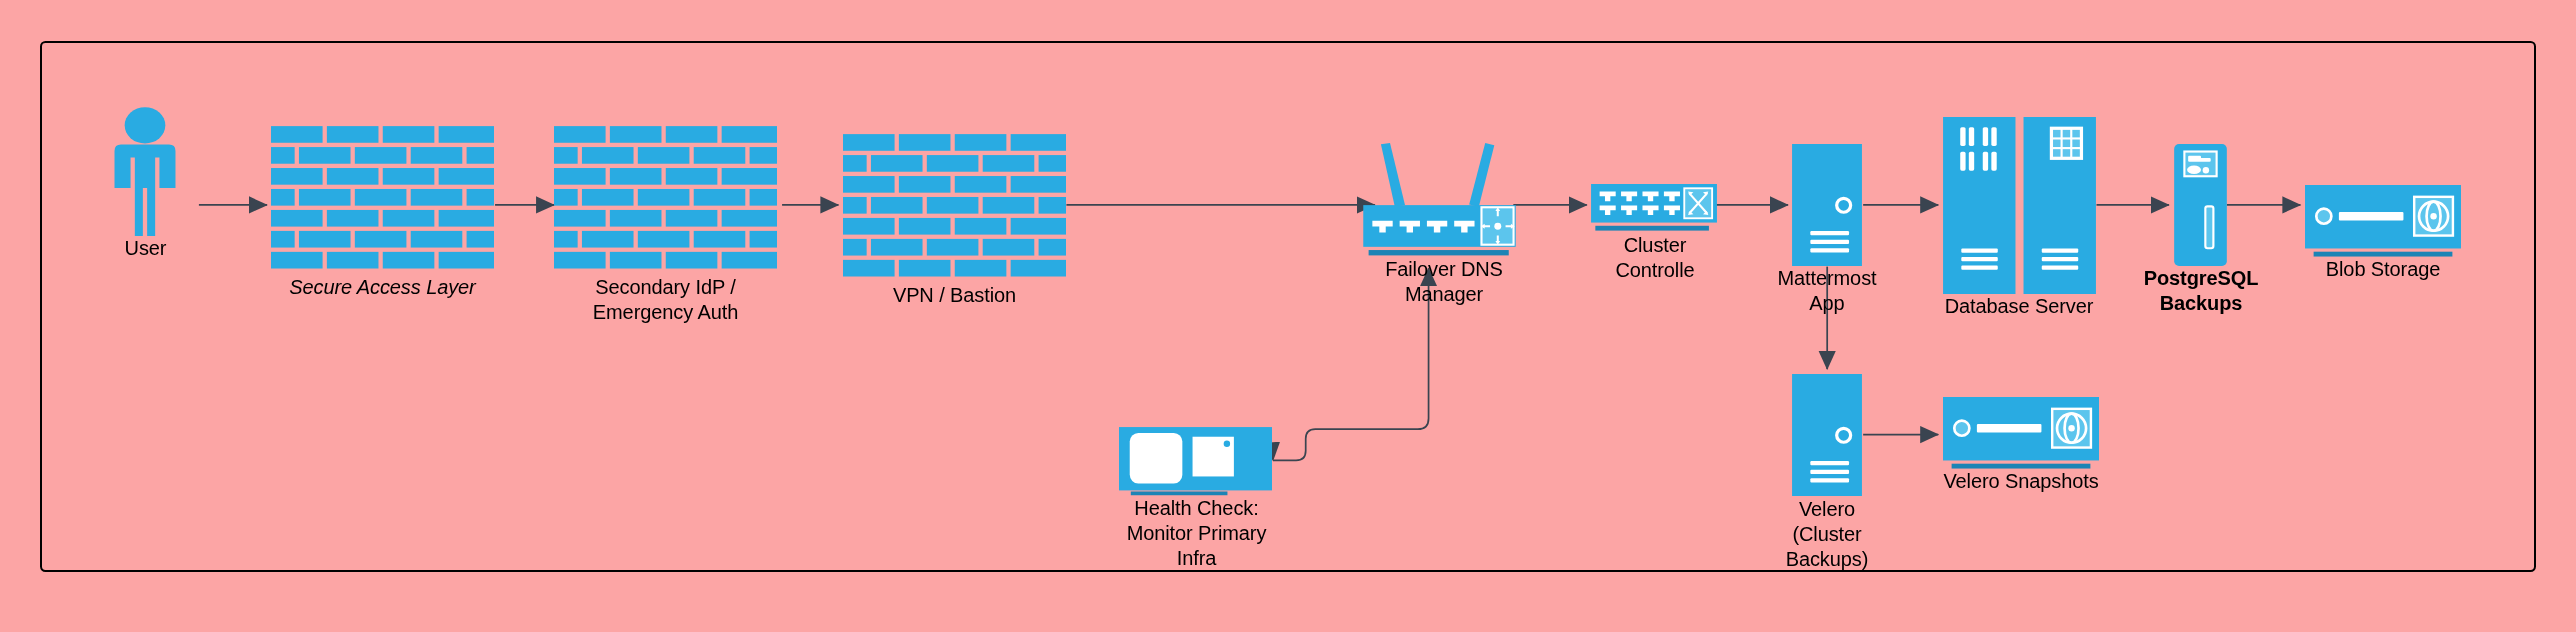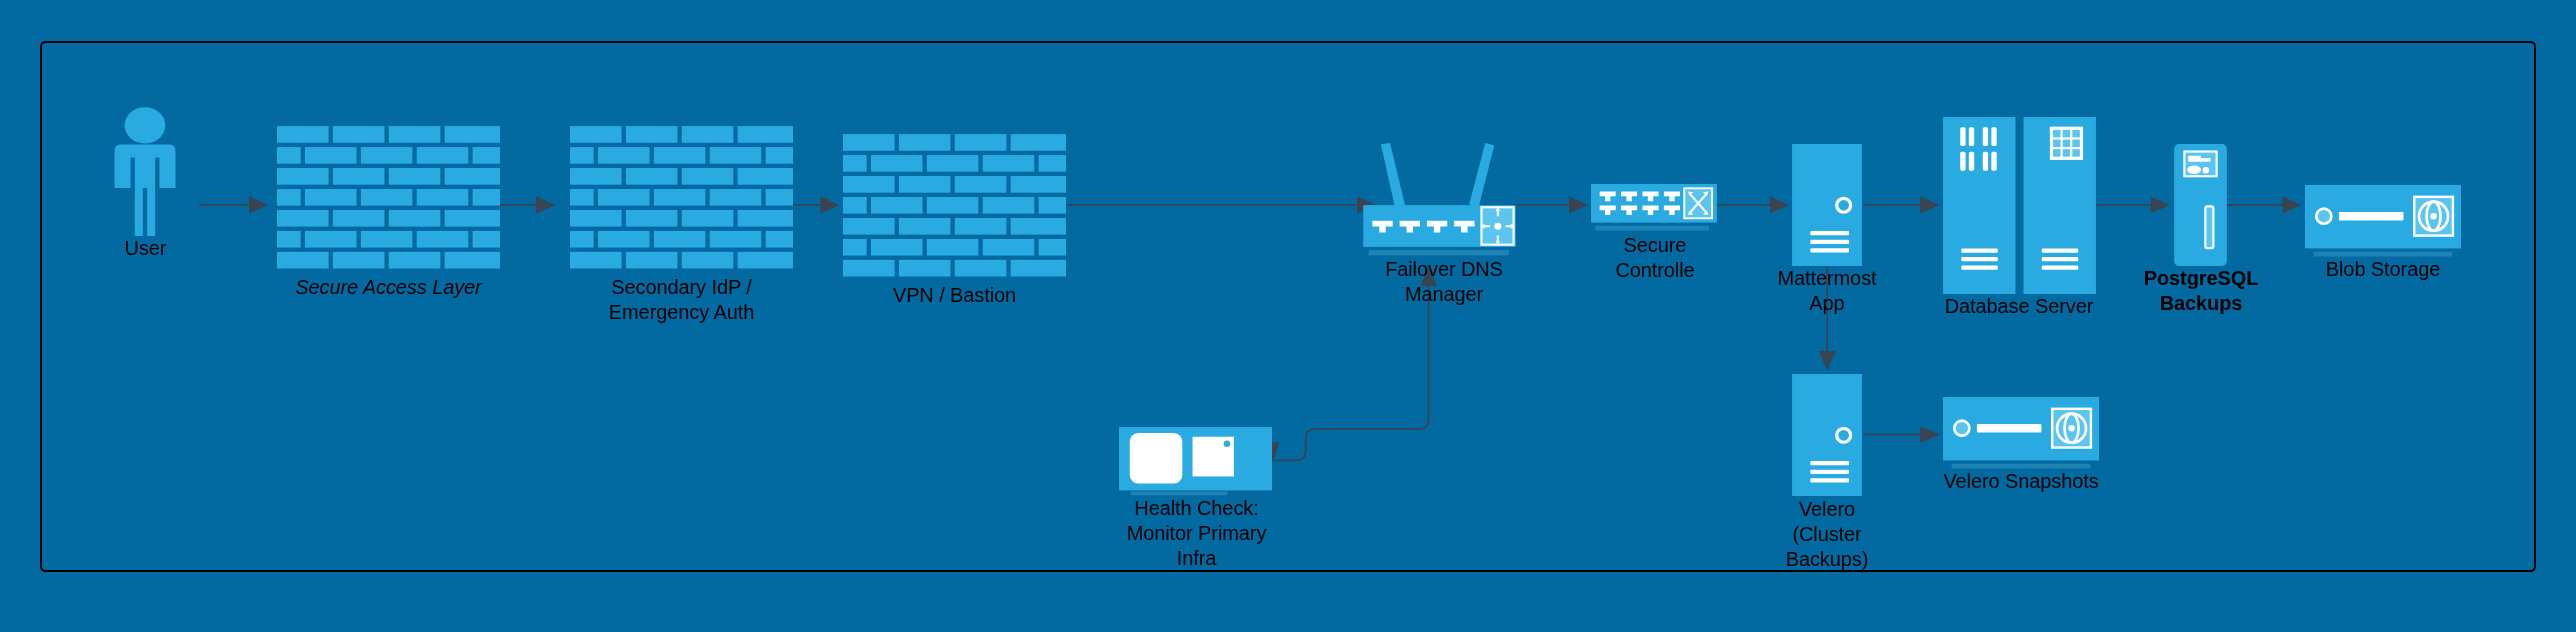--- a/index.html
+++ b/index.html
@@ -2,21 +2,21 @@
 <html style="font-size:8.6px"><head>
 <meta charset="utf-8">
 <title>Infrastructure Failover Architecture Diagram</title>
 <style>
   html,body{margin:0;padding:0;background:#ffffff;}
   body{font-family:"Liberation Sans", sans-serif;}
   #canvas{
     position:relative;
     width:2576px;
     height:632px;
-    background:#0369a1;
+    background:#fca5a5;
     overflow:hidden;
   }
   #boundary{
     position:absolute;
     left:40px; top:41px;
     width:2496px; height:531px;
     border:2.7px solid #000000;
     border-radius:5.4px;
     box-sizing:border-box;
     background:transparent;
@@ -69,21 +69,21 @@
   </svg>
 
   <div class="node" style="left:94px; top:105px; width:102px; height:131px;">
     <svg class="icon" width="102" height="131" viewBox="0 0 190 245">
       <ellipse cx="95" cy="38" rx="38" ry="34" fill="#29ABE2"></ellipse>
       <path d="M38 86 Q38 74 50 74 L140 74 Q152 74 152 86 L152 155 L122 155 L122 98 L114 98 L114 245 L99 245 L99 155 L91 155 L91 245 L76 245 L76 98 L68 98 L68 155 L38 155 Z" fill="#29ABE2"></path>
     </svg>
     <div class="label" style="left:-56px; top:131px; width:215px;">User</div>
   </div>
 
-  <div class="node" style="left:277px; top:126px; width:223px; height:148px;font-style:italic;">
+  <div class="node" style="left:271px; top:126px; width:223px; height:148px;font-style:italic;">
     <svg class="icon" width="223" height="148" viewBox="0 0 415 275">
       <g fill="#29ABE2">
         <rect x="0" y="0" width="96" height="31"></rect>
           <rect x="104" y="0" width="96" height="31"></rect>
         <rect x="208" y="0" width="96" height="31"></rect>
           <rect x="312" y="0" width="103" height="31"></rect>
         <rect x="0" y="39" width="44" height="31"></rect>
           <rect x="52" y="39" width="96" height="31"></rect>
         <rect x="156" y="39" width="96" height="31"></rect>
           <rect x="260" y="39" width="96" height="31"></rect>
@@ -108,21 +108,21 @@
         <rect x="364" y="195" width="51" height="31"></rect>
         <rect x="0" y="234" width="96" height="31"></rect>
           <rect x="104" y="234" width="96" height="31"></rect>
         <rect x="208" y="234" width="96" height="31"></rect>
           <rect x="312" y="234" width="103" height="31"></rect>
       </g>
     </svg>
     <div class="label" style="left:-43px; top:149px; width:309px;">Secure Access Layer</div>
   </div>
 
-  <div class="node" style="left:570px; top:126px; width:223px; height:148px;">
+  <div class="node" style="left:554px; top:126px; width:223px; height:148px;">
     <svg class="icon" width="223" height="148" viewBox="0 0 415 275">
       <g fill="#29ABE2">
         <rect x="0" y="0" width="96" height="31"></rect>
           <rect x="104" y="0" width="96" height="31"></rect>
         <rect x="208" y="0" width="96" height="31"></rect>
           <rect x="312" y="0" width="103" height="31"></rect>
         <rect x="0" y="39" width="44" height="31"></rect>
           <rect x="52" y="39" width="96" height="31"></rect>
         <rect x="156" y="39" width="96" height="31"></rect>
           <rect x="260" y="39" width="96" height="31"></rect>
@@ -243,21 +243,21 @@
           <path d="M216 18 L184 54"></path>
       </g>
       <g fill="#FFFFFF">
         <path d="M181 14 l10 1.5 l-6.5 6 Z"></path>
         <path d="M219 14 l-10 1.5 l6.5 6 Z"></path>
         <path d="M181 58 l10 -1.5 l-6.5 -6 Z"></path>
         <path d="M219 58 l-10 -1.5 l6.5 -6 Z"></path>
       </g>
       <rect x="8" y="78" width="212" height="9" fill="#1C84B5"></rect>
     </svg>
-    <div class="label" style="left:-70px; top:49px; width:268px;">Secure
+    <div class="label" style="left:-70px; top:49px; width:268px;">Cluster
 Controlle</div>
   </div>
 
   <div class="node" style="left:1792px; top:144px; width:70px; height:122px;">
     <svg class="icon" width="70" height="122" viewBox="0 0 130 227">
       <rect x="0" y="0" width="130" height="227" fill="#29ABE2"></rect>
       <circle cx="96" cy="114" r="13" fill="none" stroke="#FFFFFF" stroke-width="6"></circle>
       <g fill="#FFFFFF">
         <rect x="34" y="162" width="72" height="8" rx="2"></rect>
         <rect x="34" y="178" width="72" height="8" rx="2"></rect>

